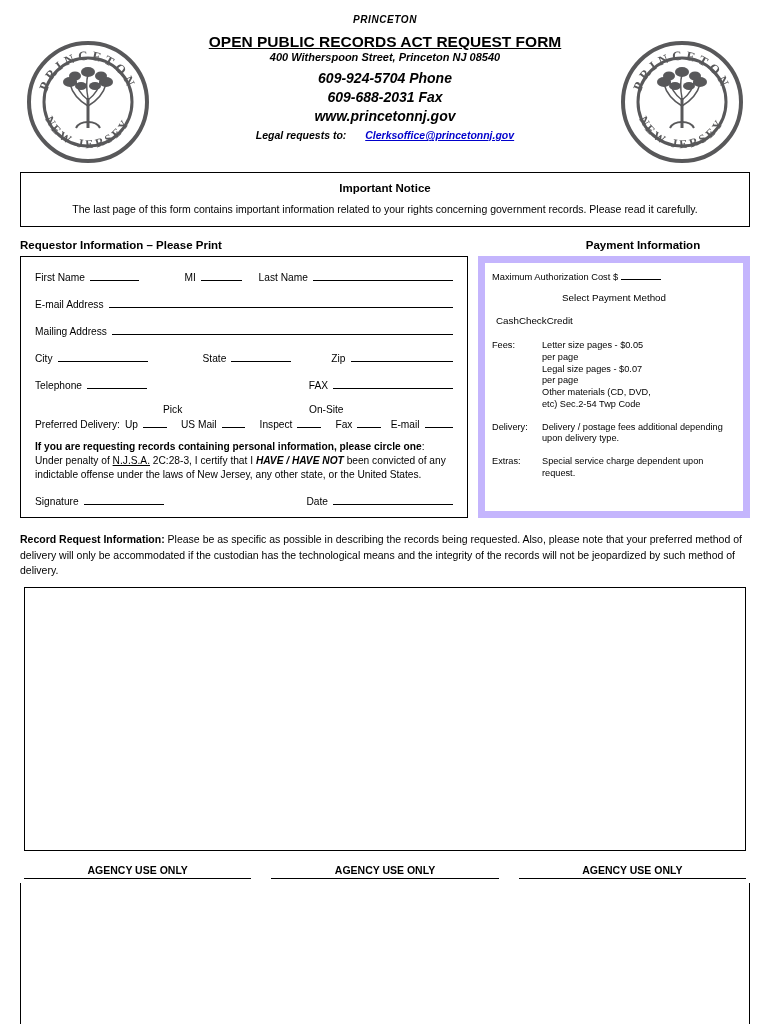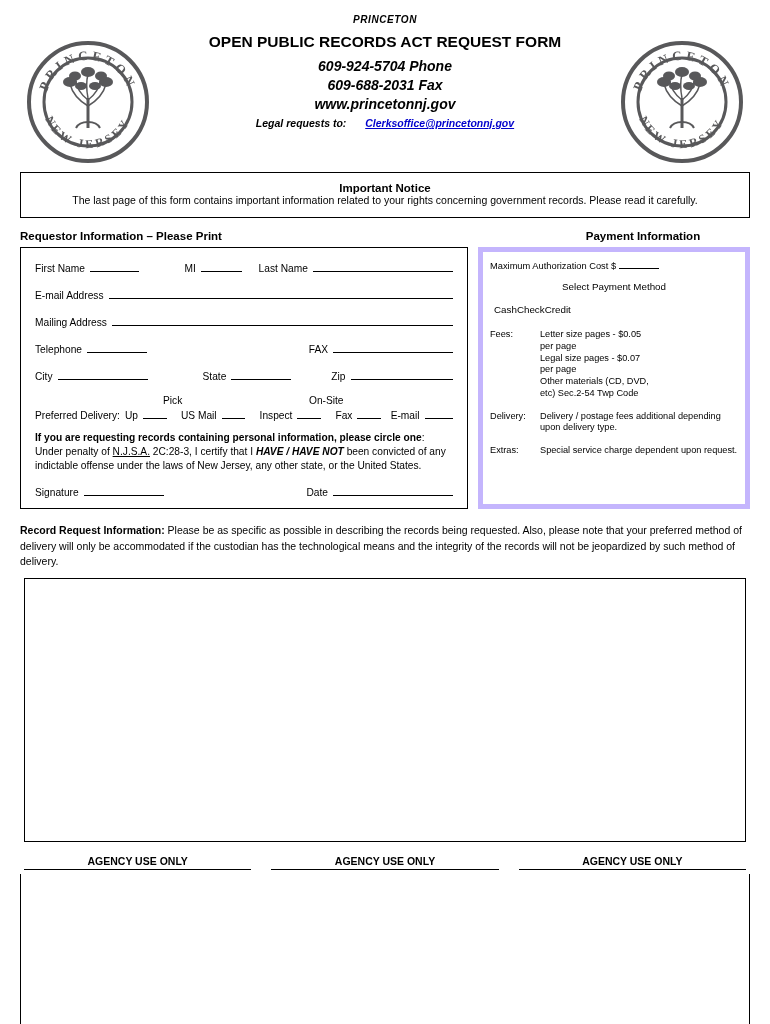--- a/index.html
+++ b/index.html
@@ -47,21 +47,22 @@
   .hdr-princeton {
     font-size: 10px;
     font-weight: bold;
     font-style: italic;
     letter-spacing: 0.6px;
     margin-bottom: 8px;
   }
   .hdr-title {
     font-size: 15.5px;
     font-weight: bold;
-    margin-bottom: 7px;
+    margin-bottom: 0;
+    text-decoration: underline;
   }
   .hdr-addr {
     font-size: 11px;
     font-weight: bold;
     font-style: italic;
     margin-bottom: 7px;
   }
   .hdr-line {
     font-size: 14px;
     font-weight: bold;
@@ -83,20 +84,21 @@
   
   .notice-box {
     border: 1px solid #000;
     margin-top: 22px;
     padding: 9px 10px 11px 10px;
     text-align: center;
   }
   .notice-title {
     font-size: 11.5px;
     font-weight: bold;
+    margin-bottom: 9px;
   }
   .notice-body {
     font-size: 10.5px;
   }
 
   
   .section-head-row {
     display: flex;
     margin-top: 12px;
     align-items: center;
@@ -123,21 +125,21 @@
     width: 448px;
     border: 1px solid #000;
     box-sizing: border-box;
     padding: 12px 14px 10px 14px;
     font-size: 10.2px;
     position: relative;
   }
   .payment-box {
     flex: 1;
     margin-left: 10px;
-    border: 5px solid #c4b5fd;
+    border: 7px solid #c4b5fd;
     box-sizing: border-box;
     padding: 5px 7px 8px 7px;
     font-size: 9.3px;
   }
 
   .frow {
     display: flex;
     align-items: baseline;
     margin-bottom: 13px;
     white-space: nowrap;
@@ -324,20 +326,21 @@
         <ellipse cx="75" cy="36" rx="6" ry="4.5"></ellipse>
         <ellipse cx="62" cy="32" rx="7" ry="5"></ellipse>
         <ellipse cx="55" cy="46" rx="6" ry="4"></ellipse>
         <ellipse cx="69" cy="46" rx="6" ry="4"></ellipse>
       </g>
     </svg>
 
     <div class="header-text">
       <div class="hdr-princeton">PRINCETON</div>
       <div class="hdr-title">OPEN PUBLIC RECORDS ACT REQUEST FORM</div>
+      <div class="hdr-addr">400 Witherspoon Street, Princeton NJ 08540</div>
       <div class="hdr-line">609-924-5704 Phone</div>
       <div class="hdr-line">609-688-2031 Fax</div>
       <div class="hdr-line">www.princetonnj.gov</div>
       <div class="hdr-email">
         <span>Legal requests to:</span>
         <a href="#">Clerksoffice@princetonnj.gov</a>
       </div>
     </div>
   </div>
 
@@ -371,36 +374,36 @@
         <span class="lbl">E-mail Address</span>
         <span class="uline grow"></span>
       </div>
 
       <div class="frow">
         <span class="lbl">Mailing Address</span>
         <span class="uline grow"></span>
       </div>
 
       <div class="frow">
-        <span class="lbl">Telephone</span>
-        <span class="uline u60"></span>
-        <span style="flex:1"></span>
-        <span class="lbl">FAX</span>
-        <span class="uline u120"></span>
-      </div>
-
-      <div class="frow">
         <span class="lbl">City</span>
         <span class="uline u90"></span>
         <span class="sp55"></span>
         <span class="lbl">State</span>
         <span class="uline u60"></span>
         <span class="sp40"></span>
         <span class="lbl">Zip</span>
         <span class="uline grow"></span>
+      </div>
+
+      <div class="frow">
+        <span class="lbl">Telephone</span>
+        <span class="uline u60"></span>
+        <span style="flex:1"></span>
+        <span class="lbl">FAX</span>
+        <span class="uline u120"></span>
       </div>
 
       <div class="delivery-wrap">
         <div class="delivery-top">
           <span style="width:128px"></span>
           <span style="width:58px">Pick</span>
           <span style="width:88px"></span>
           <span>On-Site</span>
         </div>
         <div class="delivery-bottom">

